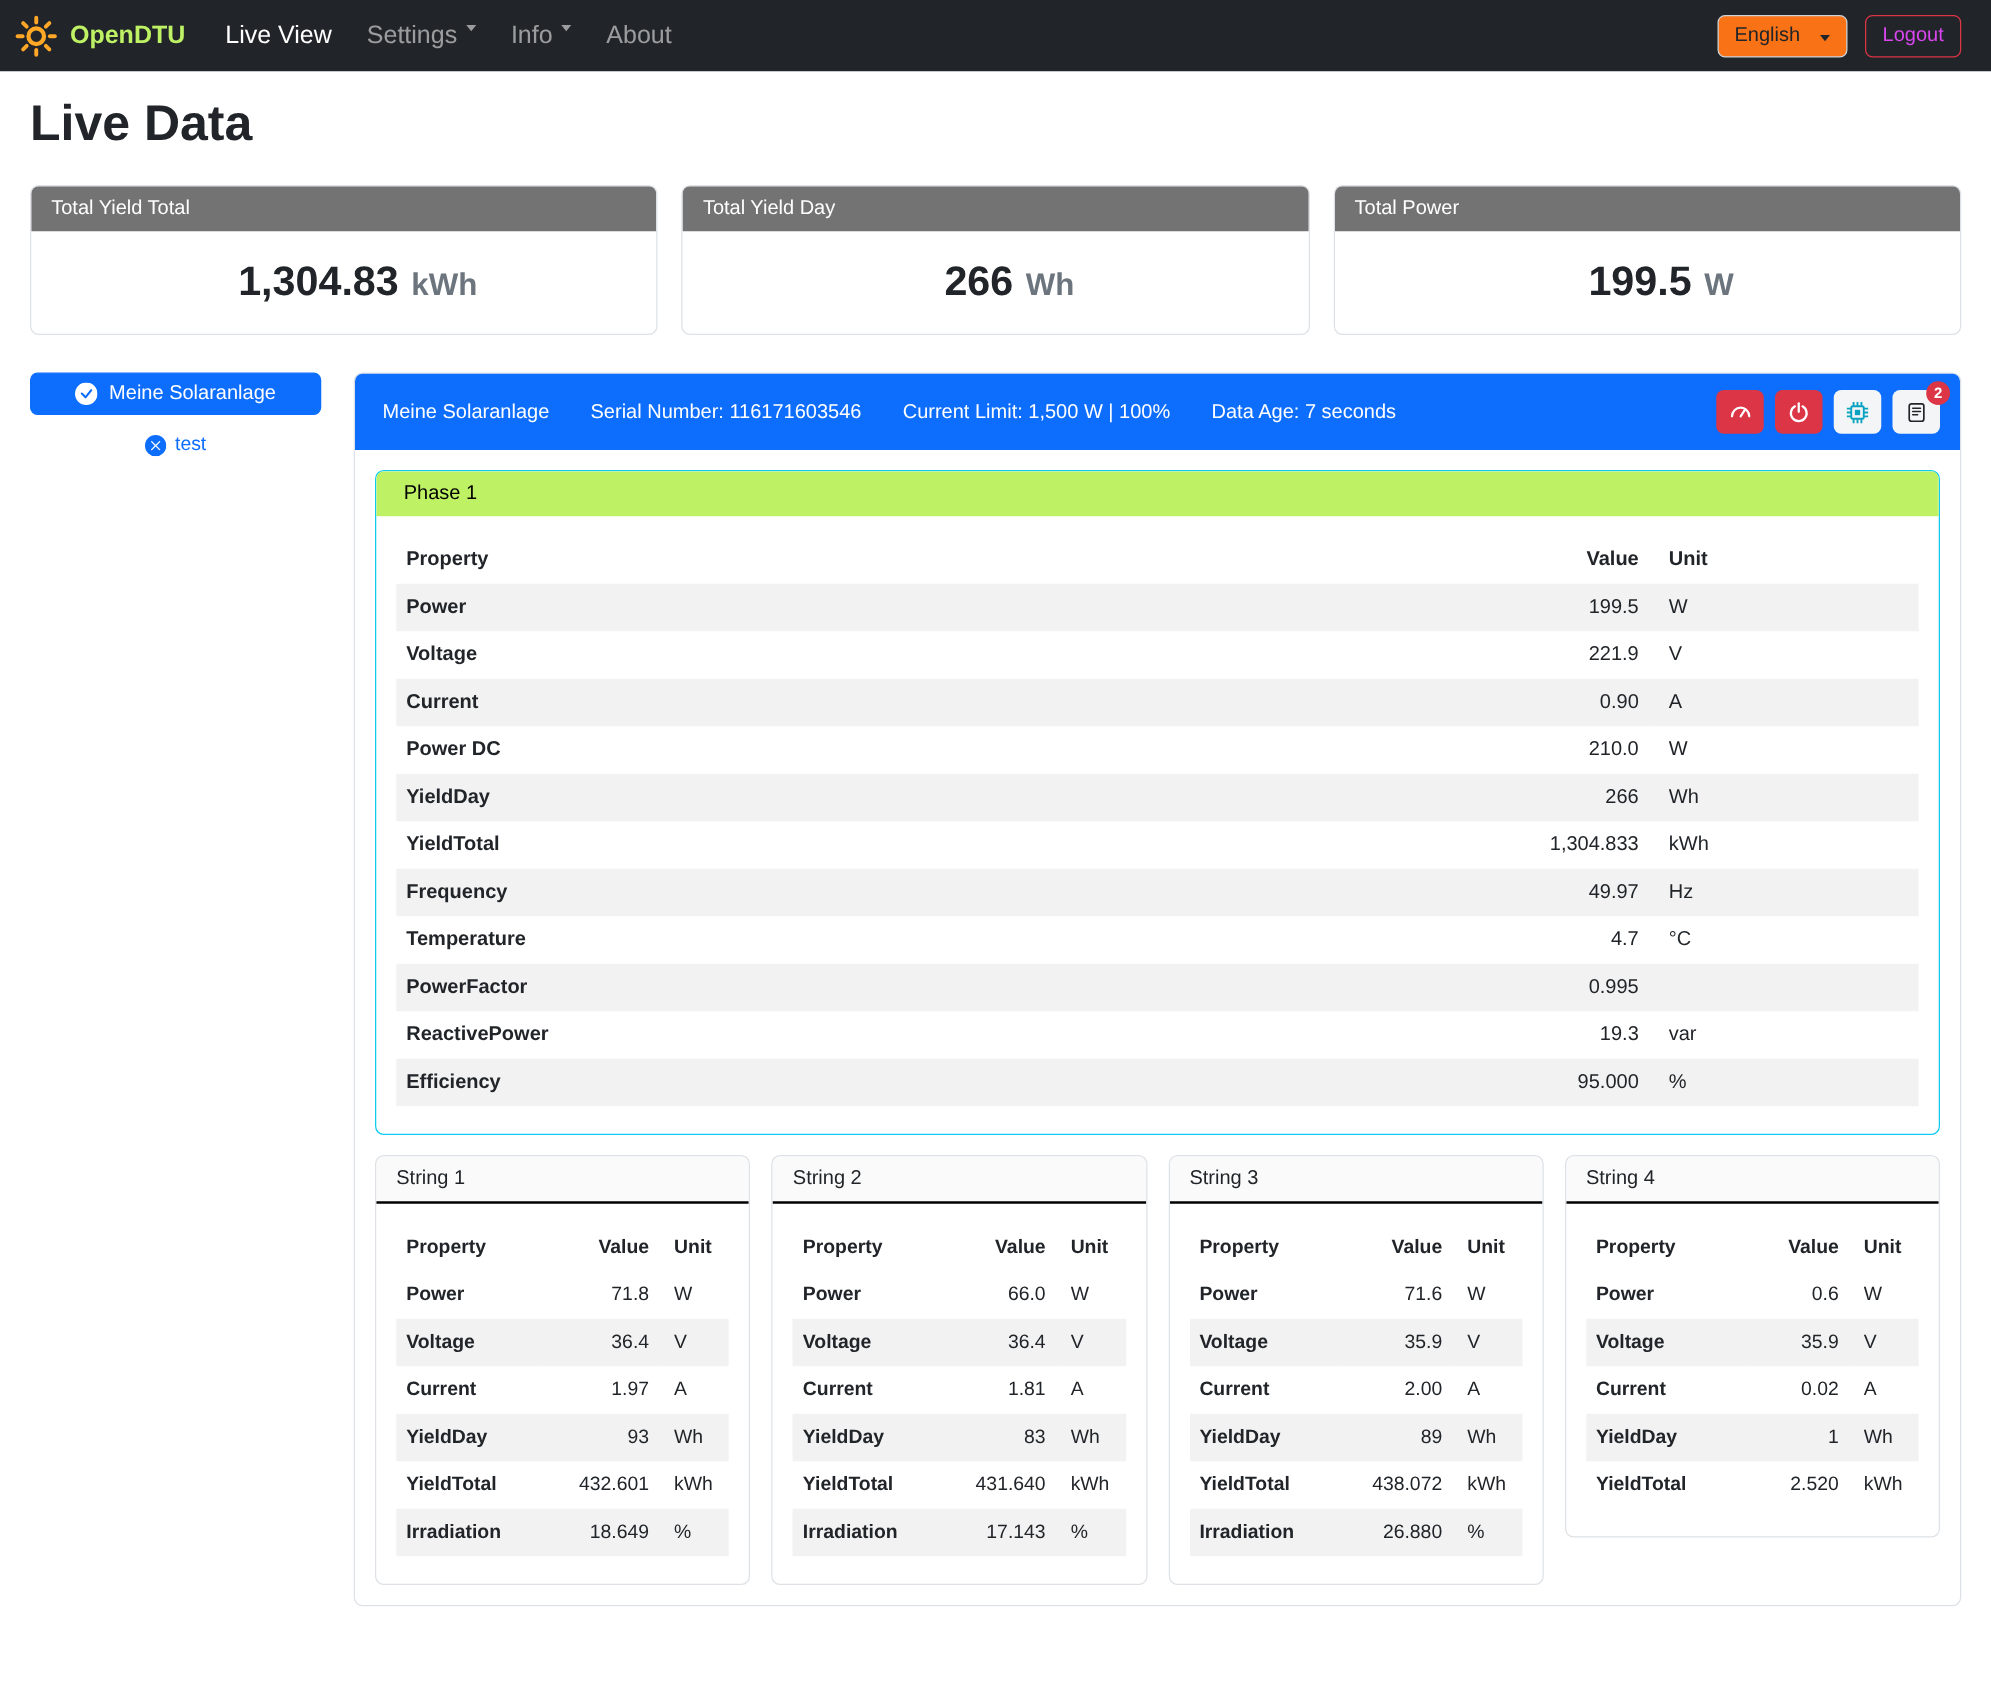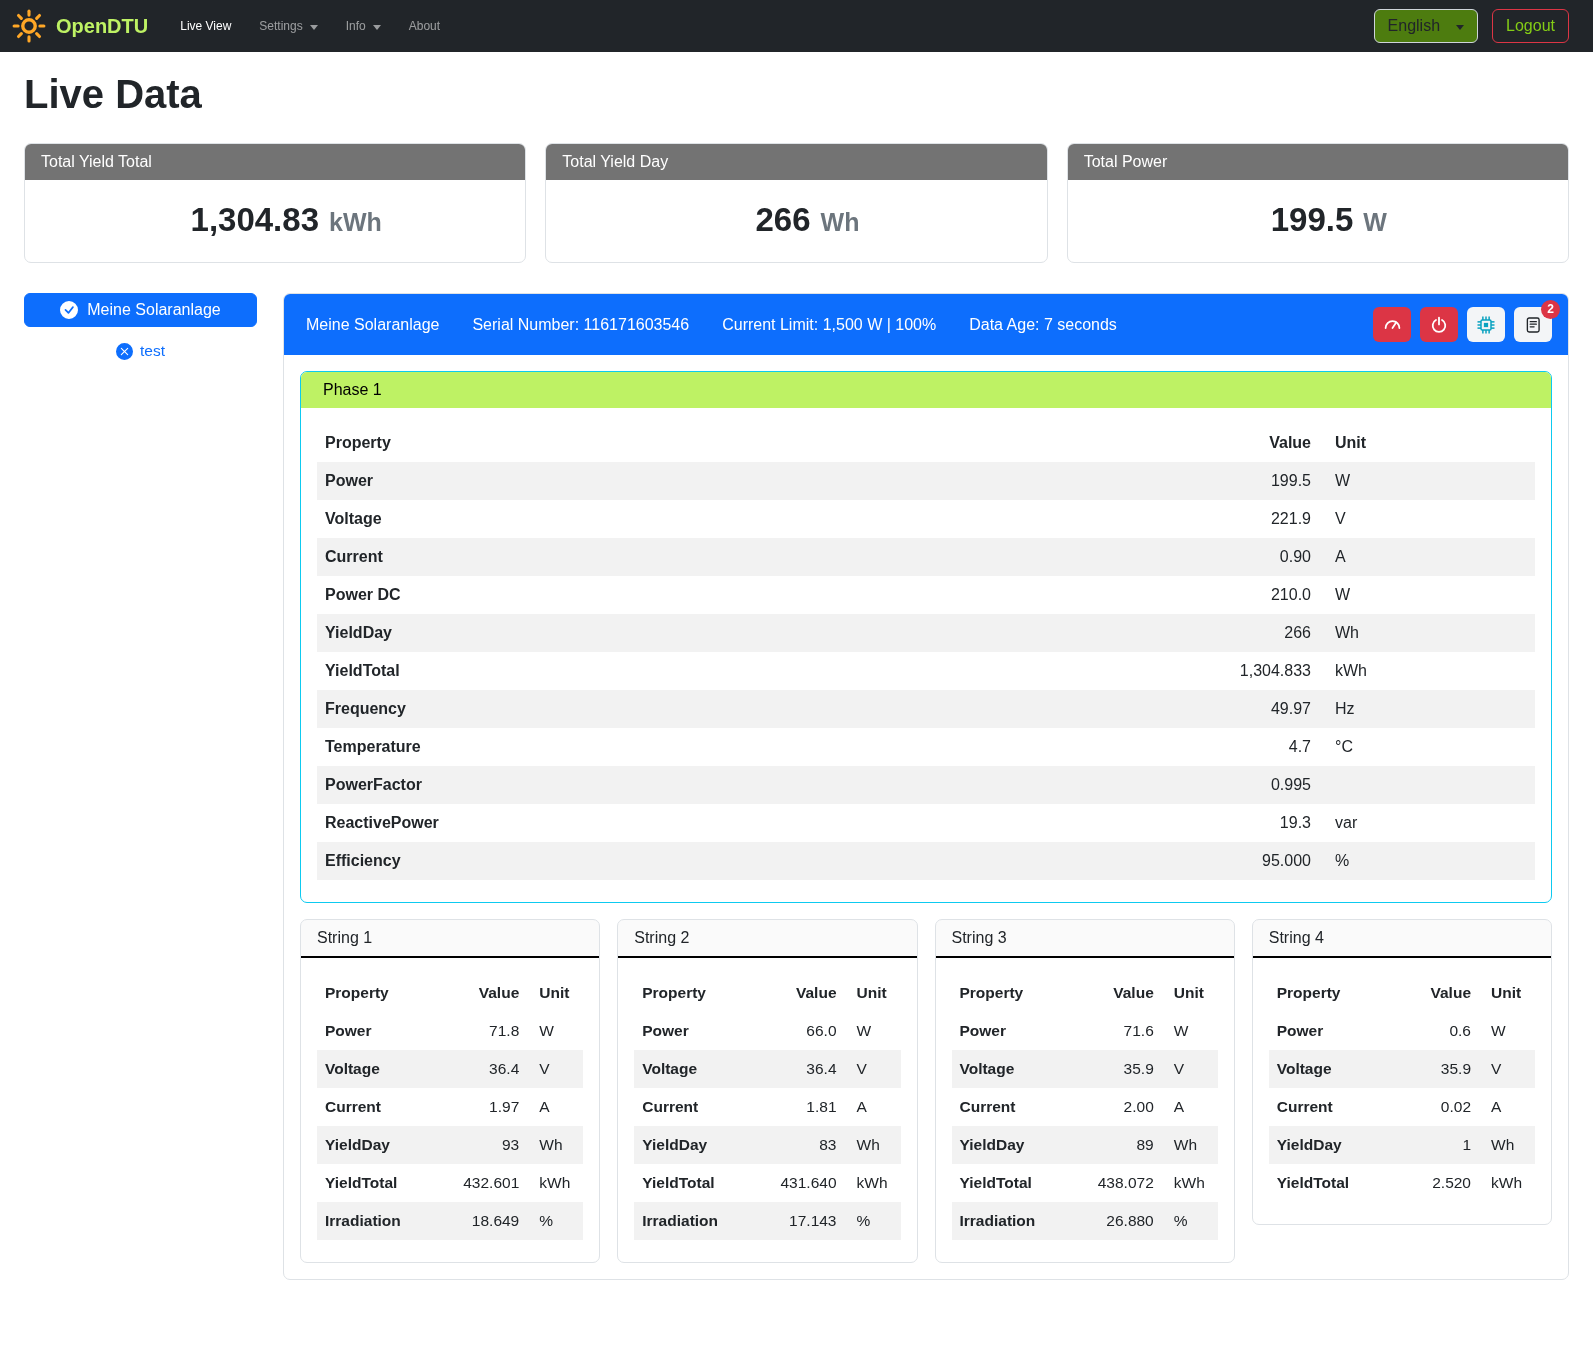--- a/index.html
+++ b/index.html
@@ -21,39 +21,39 @@
   }
   .brand {
     display: flex; align-items: center; gap: 10px;
     color: #bef264; font-size: 20px; font-weight: 600;
     margin-right: 18px; cursor: pointer;
   }
   .sun { width: 34px; height: 34px; }
   .nav-links { display: flex; align-items: center; }
   .nav-link {
     color: rgba(255,255,255,.55);
-    padding: 8px 14px; font-size: 12px; cursor: pointer;
-    display: flex; align-items: center; gap: 7px; white-space: nowrap;
+    padding: 8px 14px; font-size: 20px; cursor: pointer;
+    display: flex; gap: 7px; white-space: nowrap;
   }
   .nav-link.active { color: #fff; }
   .caret {
     width: 0; height: 0; display:inline-block;
     border-left: 4px solid transparent;
     border-right: 4px solid transparent;
     border-top: 5px solid currentColor;
     margin-top: 3px;
   }
   .nav-right { margin-left: auto; display: flex; align-items: center; gap: 14px; }
   .lang-select {
-    background: #4d7c0f; border: 1px solid #ced4da; border-radius: 6px;
+    background: #f97316; border: 1px solid #ced4da; border-radius: 6px;
     padding: 7px 13px; display: flex; align-items: center; gap: 16px;
     font-size: 16px; color: #212529; cursor: pointer;
   }
   .logout-btn {
-    background: transparent; border: 1px solid #dc3545; color: #84cc16;
+    background: transparent; border: 1px solid #dc3545; color: #d946ef;
     border-radius: 6px; padding: 7px 13px; font-size: 16px; cursor: pointer;
     font-family: inherit;
   }
 
   
   .container { padding: 0 24px 10px; }
   .page-title { font-size: 40px; font-weight: 600; margin: 20px 0 26px; }
 
   .summary-grid { display: grid; grid-template-columns: repeat(3,1fr); gap: 19px; }
   .card { border: 1px solid #dee2e6; border-radius: 7px; background: #fff; overflow: hidden; }

